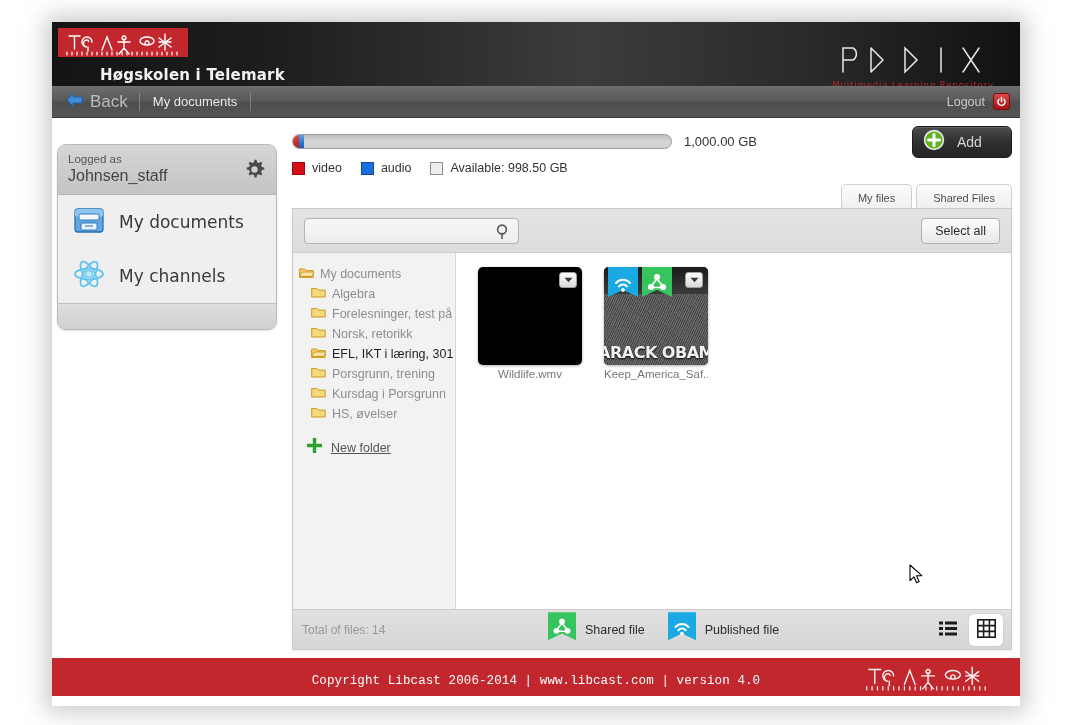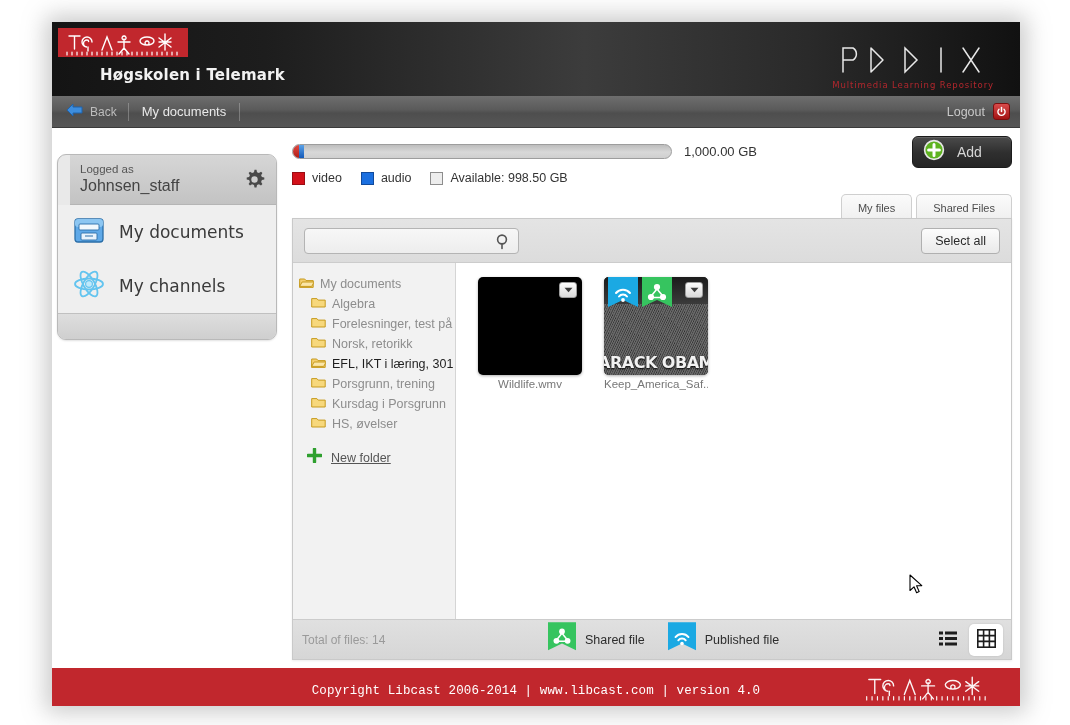--- a/index.html
+++ b/index.html
@@ -15,21 +15,21 @@
     position: absolute;
     left: 52px; top: 22px;
     width: 968px; height: 684px;
     background: #ffffff;
     box-shadow: 0 0 22px 6px rgba(120,120,120,0.40);
   }
 
   
   .header {
     position: relative;
-    height: 74px;
+    height: 64px;
     background: linear-gradient(to right, #141414 0%, #1d1d1d 22%, #3c3c3c 55%, #2a2a2a 78%, #111111 100%);
     overflow: hidden;
     padding-left: 31px;
   }
   .brand-left { position:absolute; left: 6px; top: 6px; }
   .rune-banner {
     background: #c1272d;
     padding: 2px 6px 1px 6px;
     display: inline-block;
     line-height: 1;
@@ -64,21 +64,21 @@
     background: linear-gradient(to bottom, #6e6e6e 0%, #5a5a5a 45%, #4e4e4e 55%, #565656 100%);
     border-bottom: 1px solid #3a3a3a;
     display:flex; align-items:center;
     position: relative;
   }
   .nav-back {
     display:flex; align-items:center; gap:7px;
     padding: 0 11px 0 14px; height:100%;
   }
   .nav-sep { width:1px; height:18px; background: rgba(255,255,255,0.25); }
-  .nav-label { color:#bdbdbd; font-size:12px; }
+  .nav-label { color:#bdbdbd; font-size:17px; }
   .nav-crumb { color:#e9e9e9; font-size:13px; padding: 0 13px; }
   .nav-right {
     position:absolute; right: 10px; top:0; height:100%;
     display:flex; align-items:center; gap:8px;
   }
   .logout-label { color:#c9c9c9; font-size:12.5px; }
   .power-btn {
     width:17px; height:17px; border-radius:3px;
     background: linear-gradient(to bottom,#d94b4b,#a31414);
     border:1px solid #7d0d0d;
@@ -100,21 +100,20 @@
     border-radius: 9px;
     background:#e9e9e9;
     overflow:hidden;
     box-shadow: 0 1px 2px rgba(0,0,0,0.12);
   }
   .sb-head {
     background: linear-gradient(to bottom,#d6d6d6,#c3c3c3);
     padding: 8px 20px 9px 10px;
     position:relative;
     border-bottom:1px solid #b5b5b5;
-    margin-left:12px;
   }
   .sb-logged { font-size:11.5px; color:#555; line-height:1.15; }
   .sb-user { font-size:16px; color:#444; line-height:1.2; }
   .sb-gear { position:absolute; right:11px; top: 14px; }
   .sb-list { background:#efefef; }
   .sb-item {
     display:flex; align-items:center; gap:13px;
     padding: 9px 14px;
   }
   .sb-item + .sb-item { }

